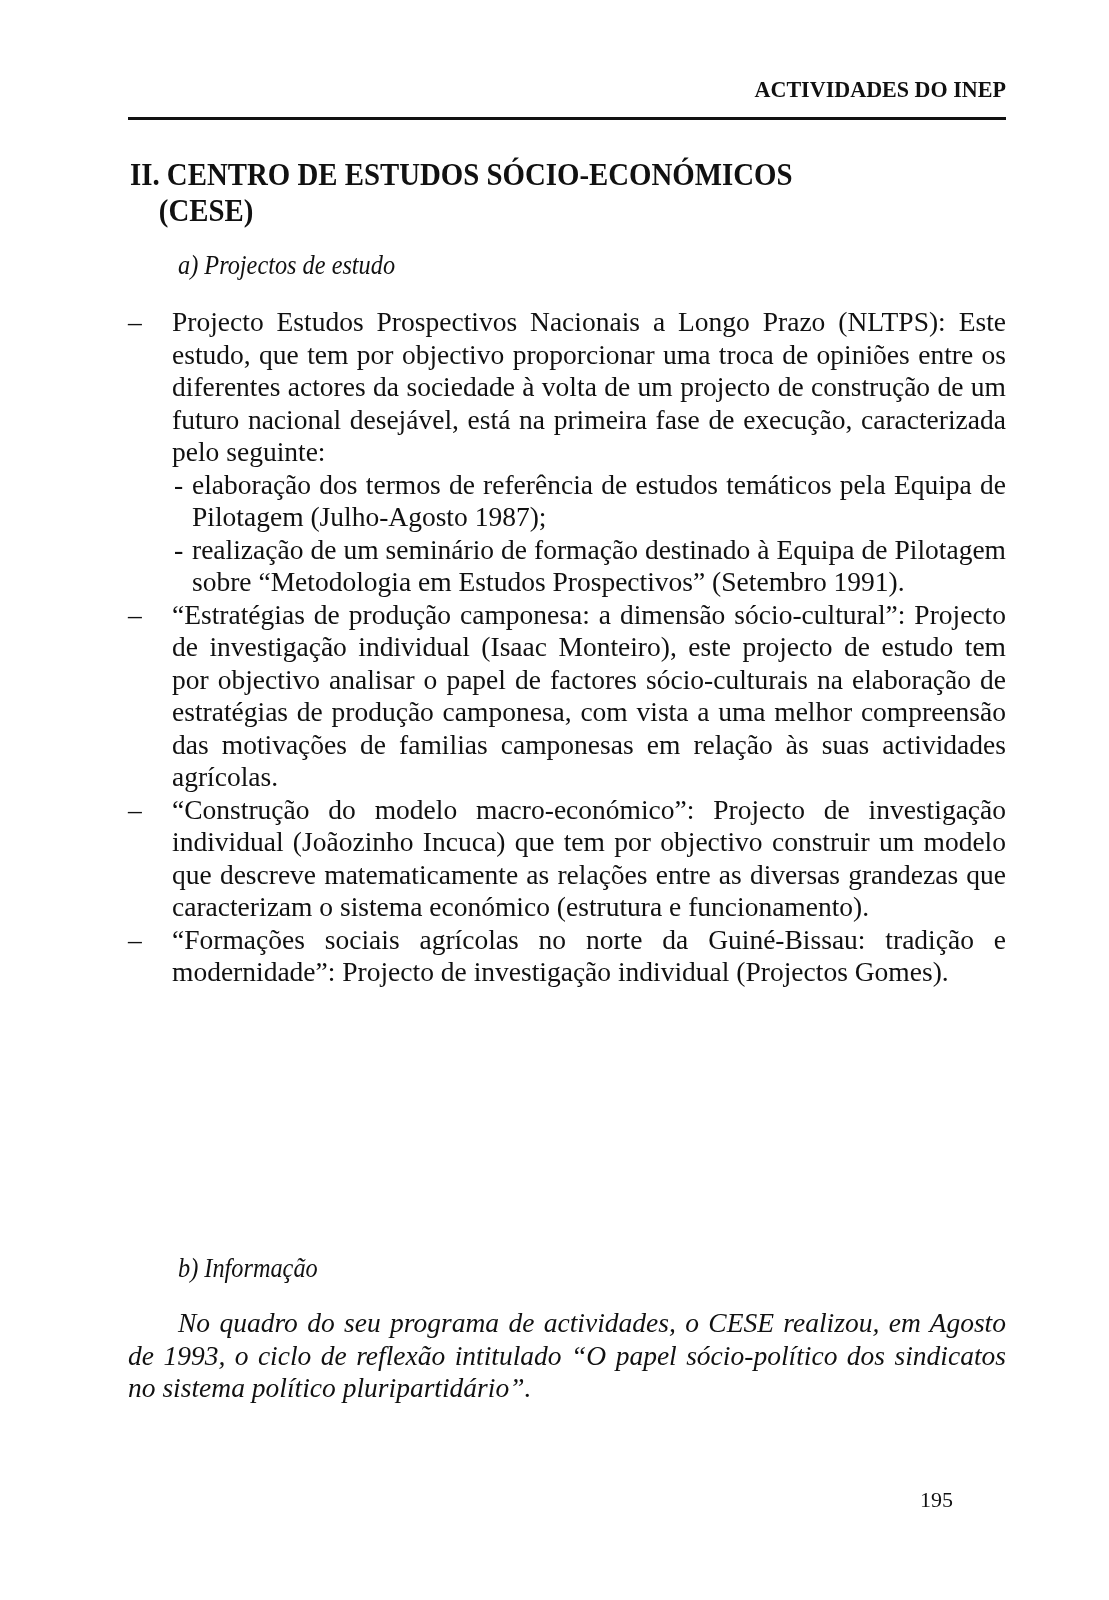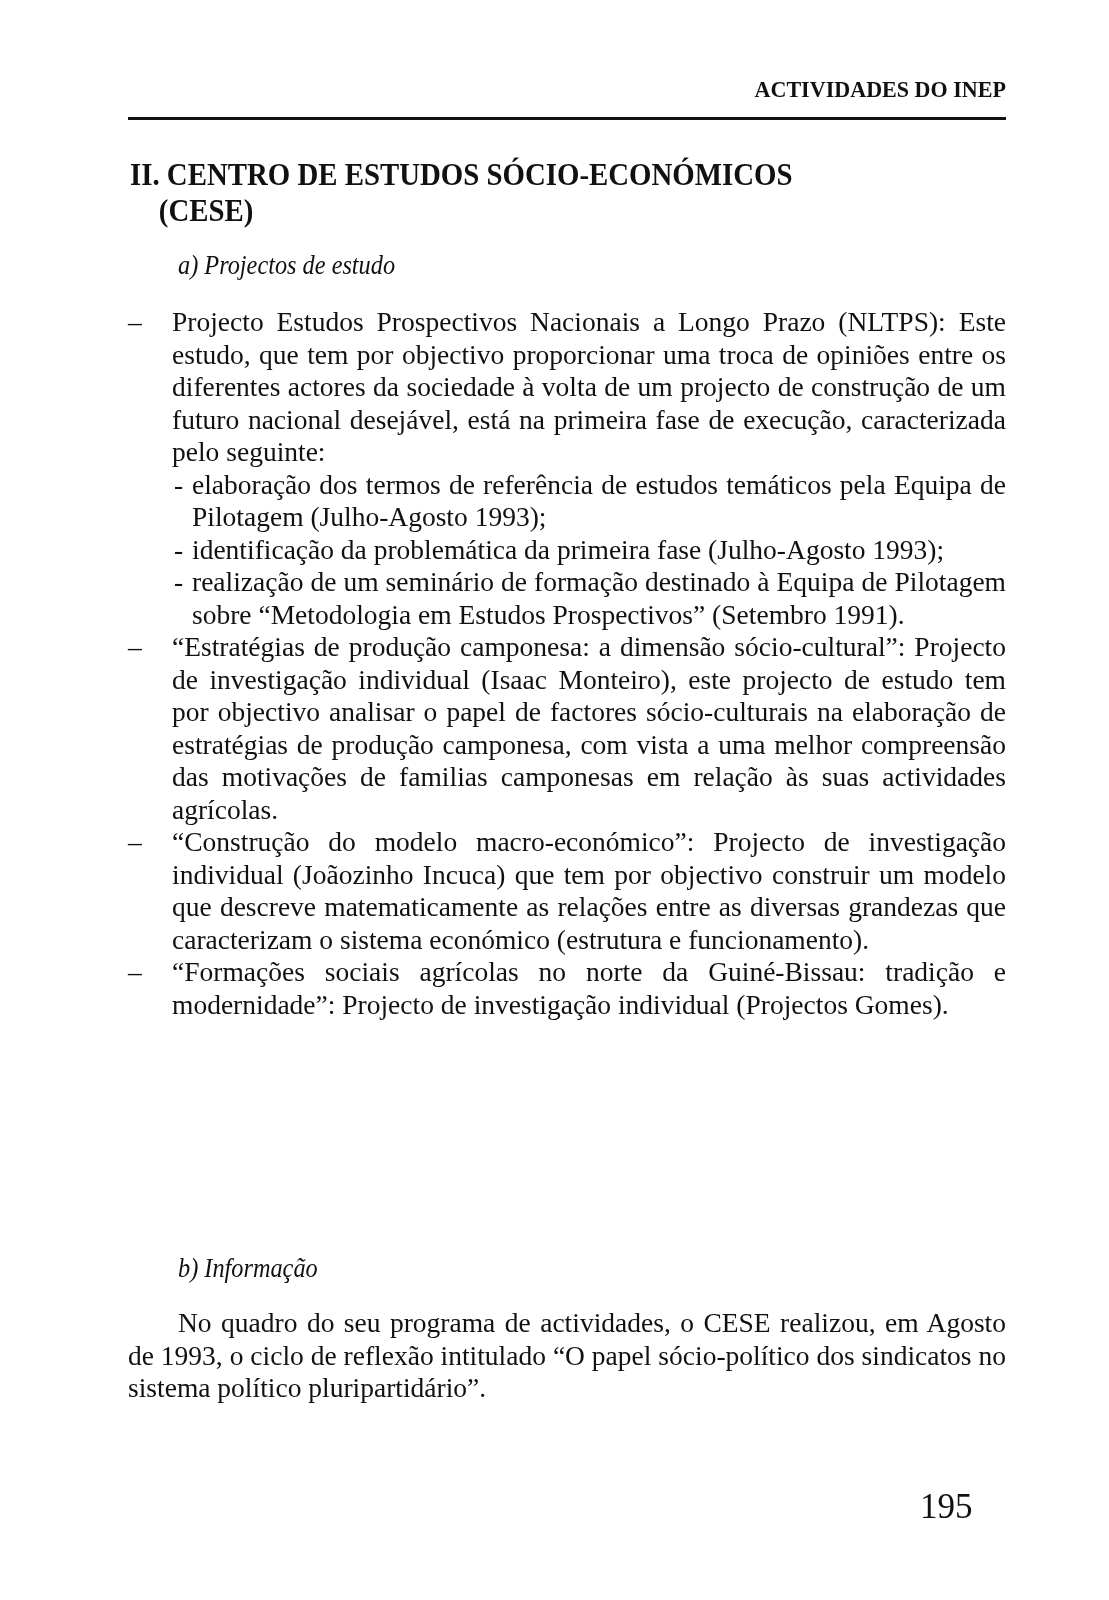--- a/index.html
+++ b/index.html
@@ -83,26 +83,27 @@
     .sub-item .hy {
       position: absolute;
       left: 46px;
       top: 0;
     }
     .sub-list {
       margin-left: -44px;
     }
     .para {
       text-indent: 50px;
+      font-style: italic;
     }
     .page-number {
       position: absolute;
       left: 920px;
       top: 1487px;
-      font-size: 35px;
+      font-size: 22px;
     }
   </style>
 </head>
 <body>
 
 <div class="running-head">ACTIVIDADES DO INEP</div>
 <div class="rule"></div>
 
 <div class="section-title">
   <span>II. CENTRO DE ESTUDOS SÓCIO-ECONÓMICOS</span>
@@ -111,25 +112,24 @@
 
 <div class="subhead" style="top:250px;">a) Projectos de estudo</div>
 
 <div class="text-block" style="top:306px;">
   <div class="dash-item">
     <span class="dash">–</span>
     <span>Projecto Estudos Prospectivos Nacionais a Longo Prazo (NLTPS): Este estudo, que tem por objectivo proporcionar uma troca de opiniões entre os diferentes actores da sociedade à volta de um projecto de construção de um futuro nacional desejável, está na primeira fase de execução, caracterizada pelo seguinte:</span>
     <div class="sub-list">
       <div class="sub-item">
         <span class="hy">-</span>
-        <span>elaboração dos termos de referência de estudos temáticos pela Equipa de Pilotagem (Julho-Agosto 1993);</span>
+        <span>elaboração dos termos de referência de estudos temáticos pela Equipa de Pilotagem (Julho-Agosto 1987);</span>
       </div>
       <div class="sub-item">
         <span class="hy">-</span>
-        <span>identificação da problemática da primeira fase (Julho-Agosto 1993);</span>
       </div>
       <div class="sub-item">
         <span class="hy">-</span>
         <span>realização de um seminário de formação destinado à Equipa de Pilotagem sobre “Metodologia em Estudos Prospectivos” (Setembro 1991).</span>
       </div>
     </div>
   </div>
   <div class="dash-item">
     <span class="dash">–</span>
     <span>“Estratégias de produção camponesa: a dimensão sócio-cultural”: Projecto de investigação individual (Isaac Monteiro), este projecto de estudo tem por objectivo analisar o papel de factores sócio-culturais na elaboração de estratégias de produção camponesa, com vista a uma melhor compreensão das motivações de familias camponesas em relação às suas actividades agrícolas.</span>

